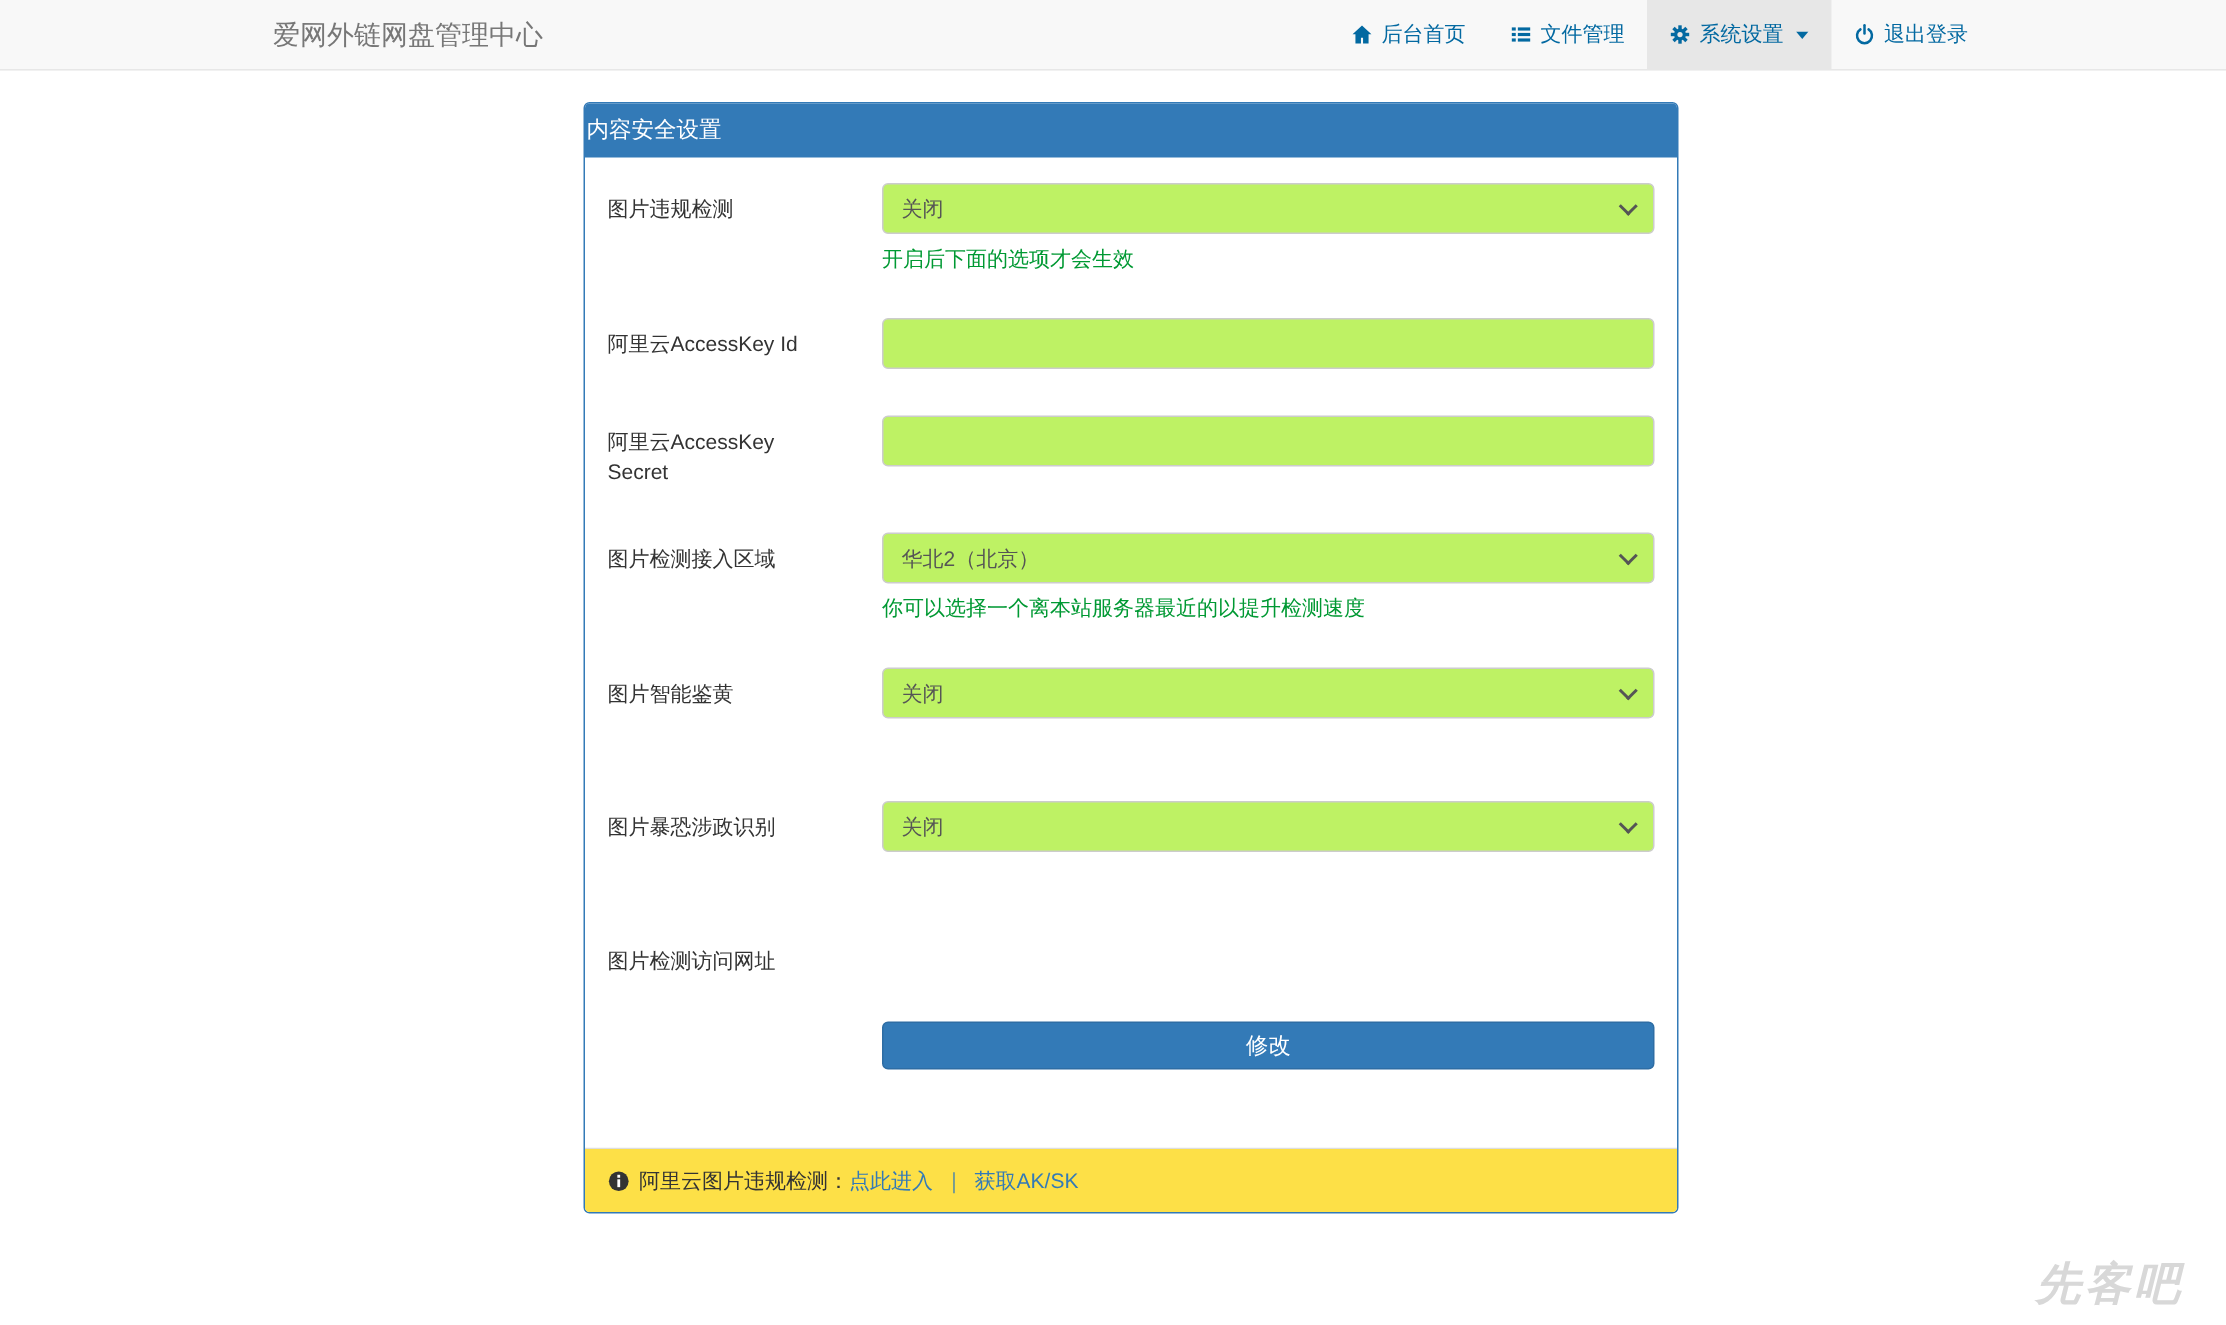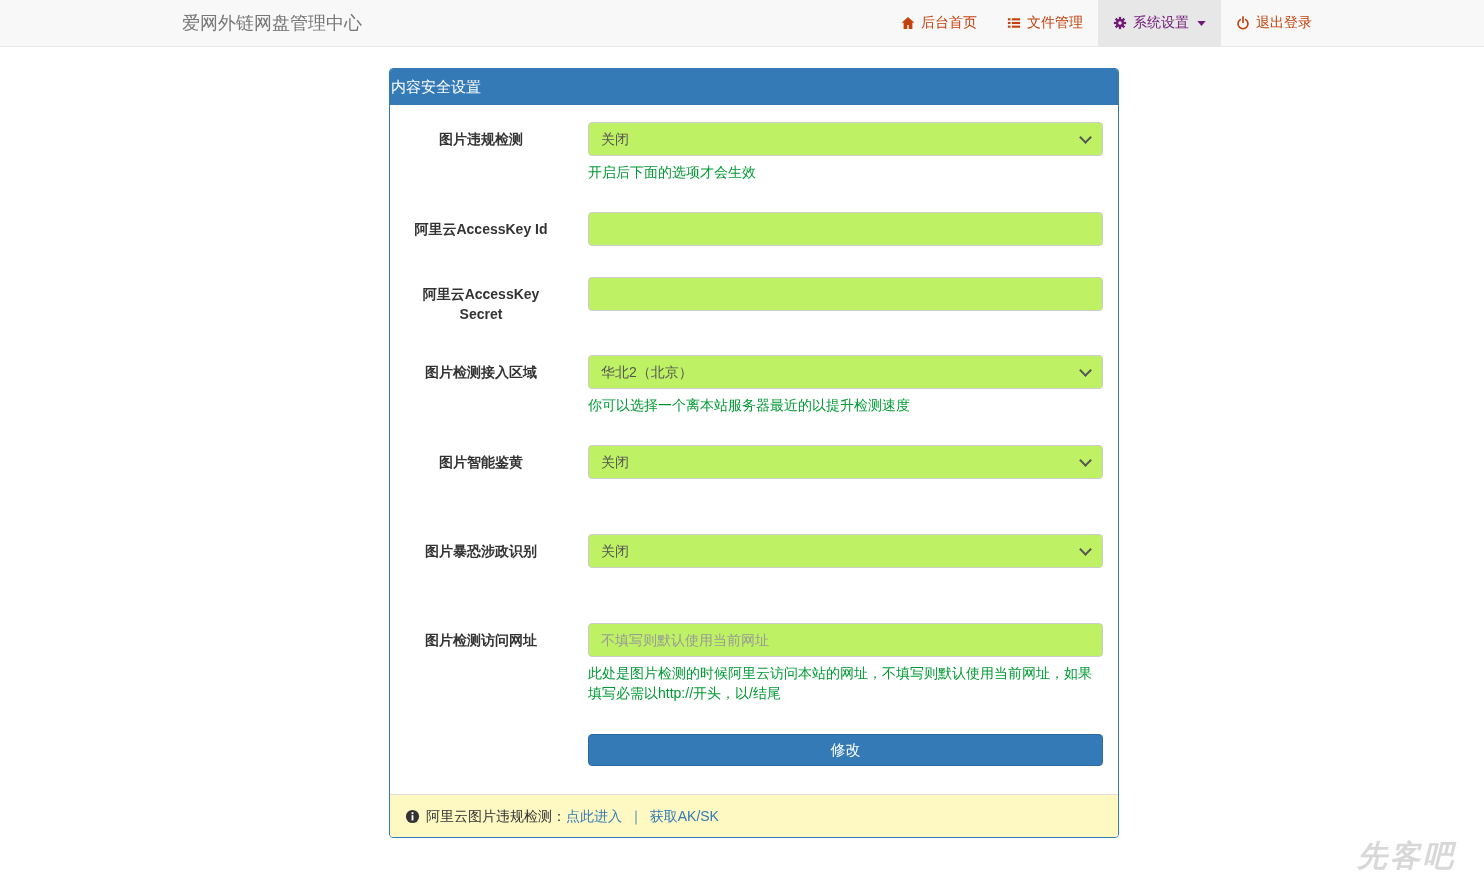--- a/index.html
+++ b/index.html
@@ -19,23 +19,23 @@
   }
   .navbar-brand {
     margin-left: 182px; line-height: 46px;
     font-size: 18px; color: #777;
     white-space: nowrap;
   }
   .navbar-nav { display: flex; margin-right: 157px; }
   .nav-item {
     display: flex; align-items: center; gap: 6px;
     padding: 0 15px; height: 46px;
-    color: #c2410c; cursor: pointer; white-space: nowrap;
-  }
-  .nav-item.active { background: #e7e7e7; color: #701a75; }
+    color: #0369a1; cursor: pointer; white-space: nowrap;
+  }
+  .nav-item.active { background: #e7e7e7; color: #0369a1; }
   .nav-icon { display: inline-flex; width: 14px; height: 14px; }
   .nav-icon svg { width: 14px; height: 14px; }
   .caret-icon { display: inline-flex; margin-left: 2px; }
 
   
   .panel {
     width: 730px; margin: 21px 0 0 389px;
     border: 1px solid #337ab7; border-radius: 4px;
     background: #fff;
   }
@@ -46,22 +46,22 @@
   }
   .panel-body { padding: 17px 15px 28px 15px; }
 
   .form-group { display: flex; }
   .mb30 { margin-bottom: 30px; }
   .mb31 { margin-bottom: 31px; }
   .mb34 { margin-bottom: 31px; }
   .mb55 { margin-bottom: 55px; }
   .label-col {
     width: 152px; flex-shrink: 0;
-    text-align: center; padding-top: 7px;
-    font-weight: bold; color: #333; line-height: 20px;
+    text-align: left; padding-top: 7px;
+    font-weight: normal; color: #333; line-height: 20px;
   }
   .control-col { flex: 1; margin-left: 31px; }
 
   .text-input, .select-box {
     width: 100%; height: 34px;
     border: 1px solid #ccc; border-radius: 4px;
     padding: 6px 12px; font-size: 14px; color: #555;
     background: #bef264; outline: none;
     font-family: "Liberation Sans", "DejaVu Sans", sans-serif;
   }
@@ -84,24 +84,24 @@
 
   .btn-submit {
     display: block; width: 100%; height: 32px;
     background: #337ab7; border: 1px solid #2e6da4;
     border-radius: 4px; color: #fff; font-size: 15px;
     cursor: pointer;
     font-family: "Liberation Sans", "DejaVu Sans", sans-serif;
   }
 
   .panel-footer {
-    background: #fef9c3; border-top: 1px solid #ddd;
+    background: #fde047; border-top: 1px solid #ddd;
     border-radius: 0 0 3px 3px;
     padding: 11px 15px; display: flex; align-items: center;
-    color: #333; line-height: 20px;
+    color: #333; line-height: 20px; margin-top: 24px;
   }
   .panel-footer .info-icon { display: inline-flex; margin-right: 6px; }
   .panel-footer a { color: #337ab7; text-decoration: none; cursor: pointer; }
   .panel-footer .sep { color: #337ab7; margin: 0 7px; }
 
   .watermark {
     position: fixed; right: 28px; bottom: 6px;
     font-size: 30px; font-weight: bold; font-style: italic;
     color: #d8d8d8; letter-spacing: 3px; pointer-events: none;
   }
@@ -235,24 +235,20 @@
           <select class="select-box">
             <option>关闭</option>
           </select>
           <span class="chevron"></span>
         </div>
       </div>
     </div>
 
     <div class="form-group mb31">
       <label class="label-col">图片检测访问网址</label>
-      <div class="control-col">
-        <input type="text" class="text-input" placeholder="不填写则默认使用当前网址" style="">
-        <p class="help-block">此处是图片检测的时候阿里云访问本站的网址，不填写则默认使用当前网址，如果填写必需以http://开头，以/结尾</p>
-      </div>
     </div>
 
     <div class="form-group">
       <label class="label-col"></label>
       <div class="control-col">
         <button class="btn-submit">修改</button>
       </div>
     </div>
 
   </div>

